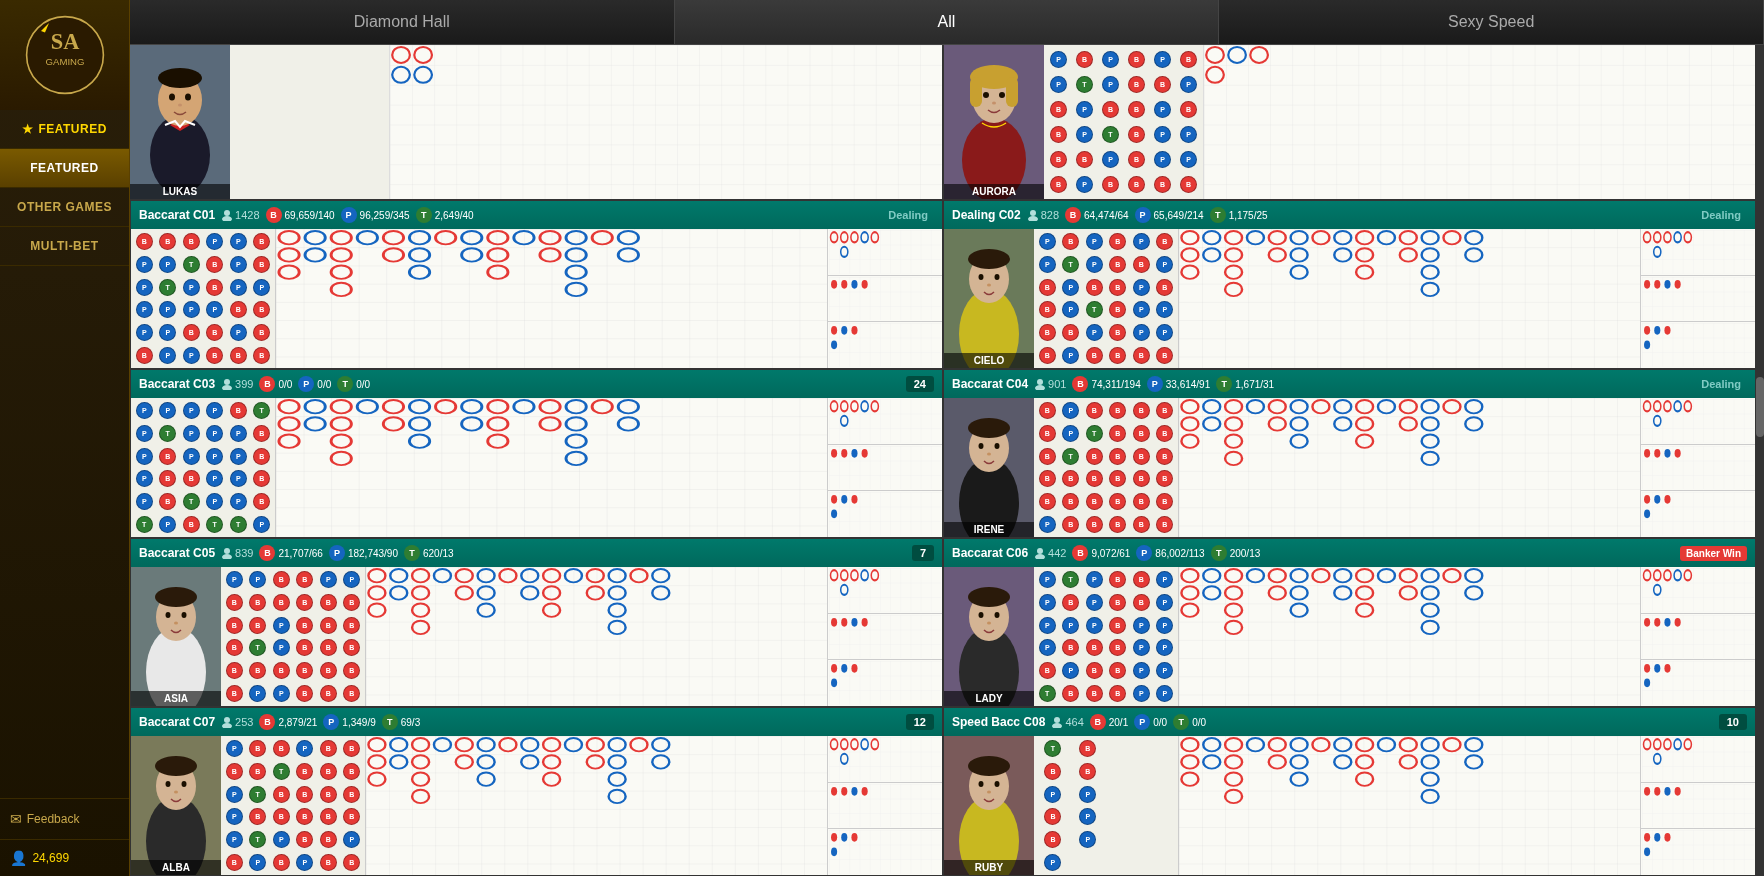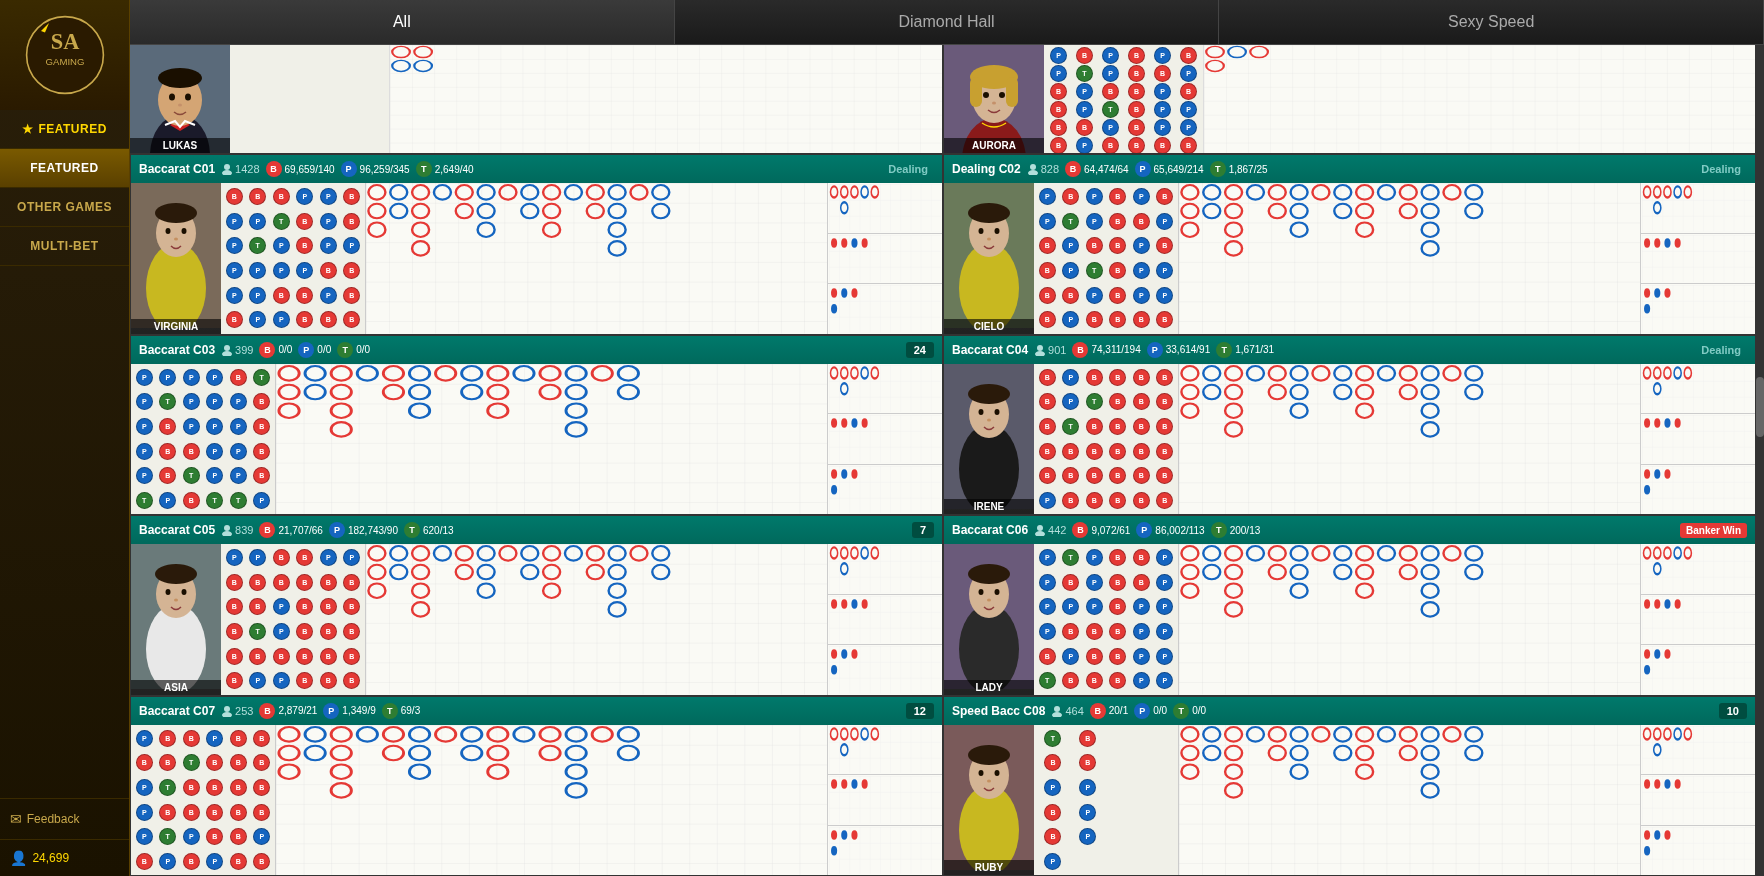--- a/index.html
+++ b/index.html
@@ -200,21 +200,21 @@
     .bead-cell {
       display: flex;
       align-items: center;
       justify-content: center;
     }
 
     
     .top-row {
       display: grid;
       grid-template-columns: 1fr 1fr;
-      height: 109px;
+      height: 155px;
       border-bottom: 1px solid #333;
     }
     .top-card {
       background: #f5f5f0;
       display: flex;
       overflow: hidden;
       border-right: 1px solid #333;
     }
     .top-dealer {
       width: 100px;
@@ -261,25 +261,25 @@
     <div class="online-count">
       <span style="font-size:14px;">👤</span>
       <span>24,699</span>
     </div>
   </div>
 </div>
 
 <div class="main-content">
 
   <div class="top-tabs">
+    <div class="top-tab">
+      <span>Diamond Hall</span>
+    </div>
     <div class="top-tab active">
       <span>All</span>
-    </div>
-    <div class="top-tab">
-      <span>Diamond Hall</span>
     </div>
     <div class="top-tab">
       <span>Sexy Speed</span>
     </div>
   </div>
 
   <div style="flex:1; display:flex; overflow:hidden;">
 
     <div style="flex:1; display:flex; flex-direction:column; overflow:hidden;">
 
@@ -508,33 +508,20 @@
         <span class="bet-badge p">P</span>
         <span class="bet-amount">96,259/345</span>
       </span>
       <span class="bet-info">
         <span class="bet-badge t">T</span>
         <span class="bet-amount">2,649/40</span>
       </span>
       <span class="game-status status-dealing">Dealing</span>
     </div>
     <div class="game-body">
-      <div class="dealer-img">
-        <svg viewBox="0 0 90 145" width="90" height="145">
-          <rect width="90" height="145" fill="#7a6a5a"></rect>
-          <ellipse cx="45" cy="105" rx="30" ry="45" fill="#c8b820"></ellipse>
-          <ellipse cx="45" cy="50" rx="20" ry="24" fill="#d4b494"></ellipse>
-          <ellipse cx="45" cy="30" rx="21" ry="10" fill="#2a1a0a"></ellipse>
-          <ellipse cx="37" cy="48" rx="2.5" ry="3" fill="#1a0f00"></ellipse>
-          <ellipse cx="53" cy="48" rx="2.5" ry="3" fill="#1a0f00"></ellipse>
-          <ellipse cx="45" cy="56" rx="2" ry="1.5" fill="#c49060"></ellipse>
-          <path d="M40,63 Q45,68 50,63" stroke="#8a3a3a" stroke-width="1.5" fill="none"></path>
-        </svg>
-        <div class="dealer-name">VIRGINIA</div>
-      </div>
       <div id="beadroad-0" style="width:145px;min-width:145px;background:#f0f0e8;border-right:1px solid #ccc;padding:2px;display:grid;grid-template-rows:repeat(6,1fr);grid-auto-flow:column;gap:1px;overflow:hidden;">
                 <div class="bead-cell" style="display:flex;align-items:center;justify-content:center;">
         <div style="width:17px;height:17px;border-radius:50%;background:#e53935;border:1px solid rgba(0,0,0,0.3);display:flex;align-items:center;justify-content:center;color:#fff;font-size:7px;font-weight:bold;">B</div>
       </div>
                 <div class="bead-cell" style="display:flex;align-items:center;justify-content:center;">
         <div style="width:17px;height:17px;border-radius:50%;background:#1565c0;border:1px solid rgba(0,0,0,0.3);display:flex;align-items:center;justify-content:center;color:#fff;font-size:7px;font-weight:bold;">P</div>
       </div>
                 <div class="bead-cell" style="display:flex;align-items:center;justify-content:center;">
         <div style="width:17px;height:17px;border-radius:50%;background:#1565c0;border:1px solid rgba(0,0,0,0.3);display:flex;align-items:center;justify-content:center;color:#fff;font-size:7px;font-weight:bold;">P</div>
       </div>
@@ -742,21 +729,21 @@
       <span class="bet-info">
         <span class="bet-badge b">B</span>
         <span class="bet-amount">64,474/64</span>
       </span>
       <span class="bet-info">
         <span class="bet-badge p">P</span>
         <span class="bet-amount">65,649/214</span>
       </span>
       <span class="bet-info">
         <span class="bet-badge t">T</span>
-        <span class="bet-amount">1,867/25</span>
+        <span class="bet-amount">1,175/25</span>
       </span>
       <span class="game-status status-dealing">Dealing</span>
     </div>
     <div class="game-body">
       <div class="dealer-img">
         <svg viewBox="0 0 90 145" width="90" height="145">
           <rect width="90" height="145" fill="#6a7a5a"></rect>
           <ellipse cx="45" cy="105" rx="30" ry="45" fill="#c8b820"></ellipse>
           <ellipse cx="45" cy="50" rx="20" ry="24" fill="#d4b494"></ellipse>
           <ellipse cx="45" cy="30" rx="21" ry="10" fill="#2a1a0a"></ellipse>
@@ -1929,20 +1916,33 @@
         <span class="bet-badge p">P</span>
         <span class="bet-amount">1,349/9</span>
       </span>
       <span class="bet-info">
         <span class="bet-badge t">T</span>
         <span class="bet-amount">69/3</span>
       </span>
       <span class="game-status status-number">12</span>
     </div>
     <div class="game-body">
+      <div class="dealer-img">
+        <svg viewBox="0 0 90 145" width="90" height="145">
+          <rect width="90" height="145" fill="#7a7a5a"></rect>
+          <ellipse cx="45" cy="105" rx="30" ry="45" fill="#2a2a2a"></ellipse>
+          <ellipse cx="45" cy="50" rx="20" ry="24" fill="#d4b494"></ellipse>
+          <ellipse cx="45" cy="30" rx="21" ry="10" fill="#2a1a0a"></ellipse>
+          <ellipse cx="37" cy="48" rx="2.5" ry="3" fill="#1a0f00"></ellipse>
+          <ellipse cx="53" cy="48" rx="2.5" ry="3" fill="#1a0f00"></ellipse>
+          <ellipse cx="45" cy="56" rx="2" ry="1.5" fill="#c49060"></ellipse>
+          <path d="M40,63 Q45,68 50,63" stroke="#8a3a3a" stroke-width="1.5" fill="none"></path>
+        </svg>
+        <div class="dealer-name">ALBA</div>
+      </div>
       <div id="beadroad-6" style="width:145px;min-width:145px;background:#f0f0e8;border-right:1px solid #ccc;padding:2px;display:grid;grid-template-rows:repeat(6,1fr);grid-auto-flow:column;gap:1px;overflow:hidden;">
                 <div class="bead-cell" style="display:flex;align-items:center;justify-content:center;">
         <div style="width:17px;height:17px;border-radius:50%;background:#1565c0;border:1px solid rgba(0,0,0,0.3);display:flex;align-items:center;justify-content:center;color:#fff;font-size:7px;font-weight:bold;">P</div>
       </div>
                 <div class="bead-cell" style="display:flex;align-items:center;justify-content:center;">
         <div style="width:17px;height:17px;border-radius:50%;background:#e53935;border:1px solid rgba(0,0,0,0.3);display:flex;align-items:center;justify-content:center;color:#fff;font-size:7px;font-weight:bold;">B</div>
       </div>
                 <div class="bead-cell" style="display:flex;align-items:center;justify-content:center;">
         <div style="width:17px;height:17px;border-radius:50%;background:#1565c0;border:1px solid rgba(0,0,0,0.3);display:flex;align-items:center;justify-content:center;color:#fff;font-size:7px;font-weight:bold;">P</div>
       </div>

